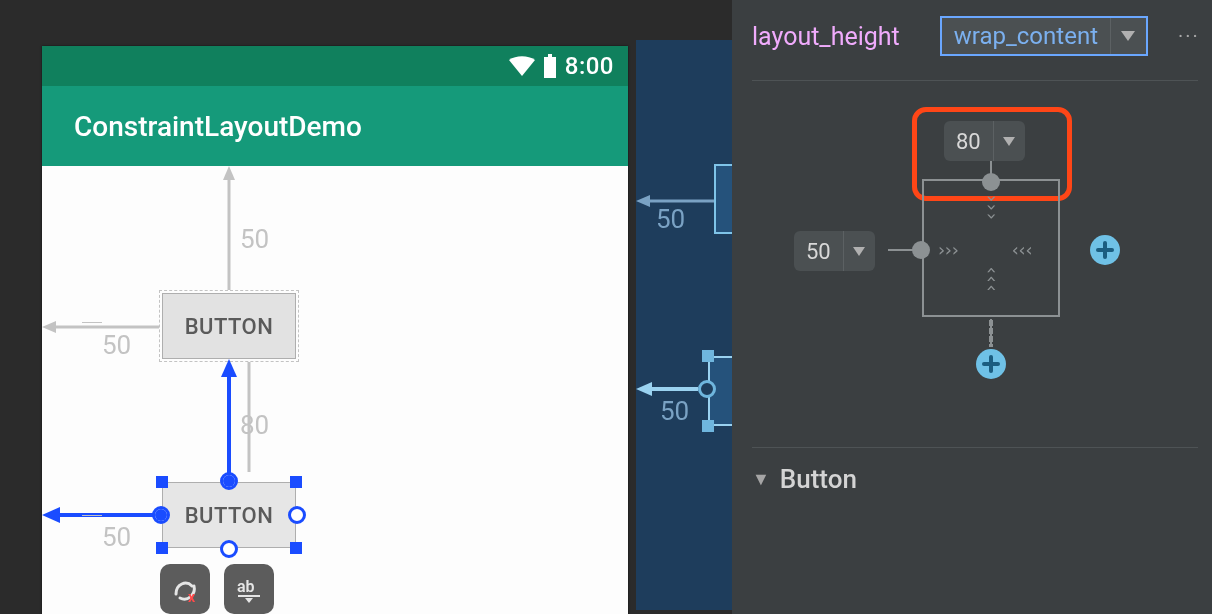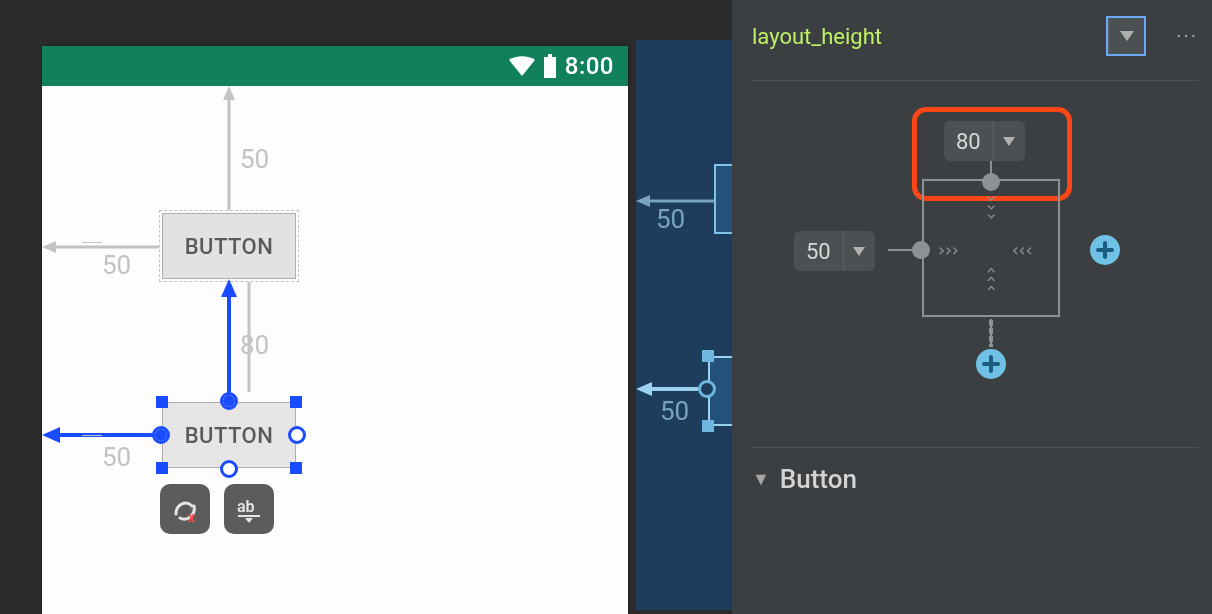--- a/index.html
+++ b/index.html
@@ -114,21 +114,21 @@
   .panel {
     position:absolute;
     left:732px; top:0; right:0; height:614px;
     background:#3b3f41;
     padding:16px 14px 0 20px;
     font-size:22px;
   }
   .attr-row {
     display:flex; align-items:center; gap:20px;
   }
-  .attr-label { color:#bef264; font-size:22px; }
+  .attr-label { color:#f0abfc; font-size:25px; }
   .dropdown {
     display:flex; align-items:center;
     background:#4b5052; border:1px solid #5c6163;
     height:40px;
   }
   .dropdown.selected {
     border:2px solid #6aa7ff;
   }
   .dropdown .dd-text {
     padding:0 12px; color:#7bb0ef; font-size:24px;
@@ -216,20 +216,23 @@
           <path d="M13 20 L26 4 C19 -1 7 -1 0 4 Z" fill="#fff"></path>
         </svg>
     </span>
     <span class="battery-icon">
       <svg width="14" height="24" viewBox="0 0 14 24">
           <rect x="5" y="0" width="4" height="3" fill="#fff"></rect>
           <rect x="1" y="3" width="12" height="21" fill="#fff"></rect>
         </svg>
     </span>
     <span class="clock">8:00</span>
+  </div>
+  <div class="device-appbar">
+    <span>ConstraintLayoutDemo</span>
   </div>
 
   <div class="canvas">
 
     <div class="guide-box" style="left:117px; top:124px; width:140px; height:72px;"></div>
     <div class="widget-btn" style="left:120px; top:127px;">
       <span>BUTTON</span>
     </div>
 
     <svg class="g-arrow-v" width="30" height="130" style="left:172px; top:0;">
@@ -320,20 +323,21 @@
   </svg>
   <span class="bp-label" style="left:24px; top:356px;">50</span>
 </div>
 
 <div class="panel">
 
   <div class="attr-row">
     <span class="attr-label">layout_height</span>
     <div style="flex:1"></div>
     <div class="dropdown selected">
+      <span class="dd-text">wrap_content</span>
       <span class="dd-arrow">
         <svg width="14" height="10" viewBox="0 0 14 10">
             <polygon points="0,0 14,0 7,10" fill="#b0b0b0"></polygon>
           </svg>
       </span>
     </div>
     <span class="ellipsis">···</span>
   </div>
 
   <hr>

